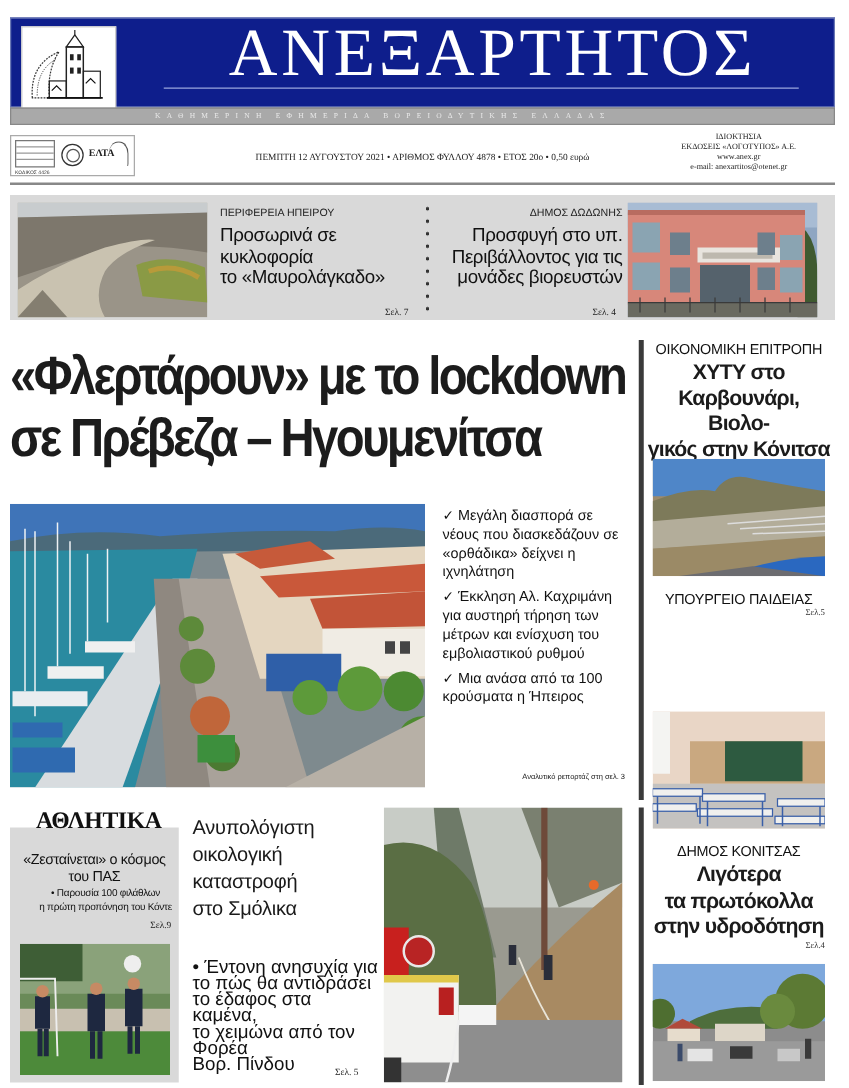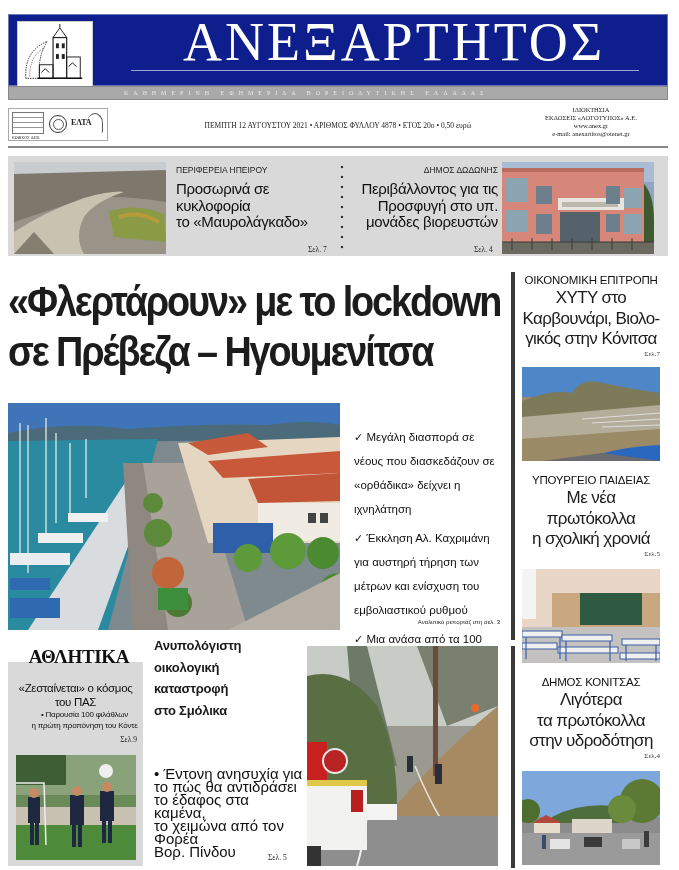--- a/index.html
+++ b/index.html
@@ -34,45 +34,45 @@
   .teaser-img svg { width: 100%; height: 100%; display: block; }
   .kicker { font-size: 8.5px; color: #222; text-transform: uppercase; }
   .teaser-head { font-family: "Liberation Sans", sans-serif; font-size: 15px; line-height: 16.5px; color: #111; letter-spacing: -0.3px; }
   .page-ref { font-family: "Liberation Serif", serif; font-size: 7.5px; color: #222; }
   .dots { position: absolute; left: 332px; top: 6px; width: 4px; height: 90px; background-image: radial-gradient(circle, #333 1.4px, transparent 1.6px); background-size: 4px 10px; }
 
   
   .lead-head { position: absolute; left: 8px; top: 276px; width: 495px; font-family: "Liberation Sans", sans-serif; font-weight: bold; font-size: 43px; line-height: 50px; letter-spacing: -2.4px; color: #1c1c1c; transform: scaleX(0.88); transform-origin: left top; white-space: nowrap; }
   .lead-img { position: absolute; left: 8px; top: 403px; width: 332px; height: 227px; overflow: hidden; }
   .lead-img svg { width: 100%; height: 100%; display: block; }
-  .bullets { position: absolute; left: 354px; top: 425px; width: 150px; font-size: 11.5px; line-height: 24px; color: #111; }
+  .bullets { position: absolute; left: 354px; top: 406px; width: 150px; font-size: 11.5px; line-height: 15px; color: #111; }
   .bullets li { list-style: none; margin-bottom: 5px; }
   .bullets li span.check { font-size: 11px; }
   .lead-ref { position: absolute; left: 354px; top: 619px; width: 146px; text-align: right; font-size: 6px; color: #222; }
 
   .vsep { position: absolute; left: 511px; width: 4px; background: #3a3a3a; }
 
   
   .side { position: absolute; left: 518px; width: 146px; text-align: center; }
   .side .kicker2 { font-size: 11.5px; color: #111; letter-spacing: -0.2px; }
-  .side .shead { font-weight: normal; font-size: 17px; line-height: 20.5px; color: #1b1b1b; letter-spacing: -0.6px; }
+  .side .shead { font-weight: bold; font-size: 17px; line-height: 20.5px; color: #1b1b1b; letter-spacing: -0.6px; }
   .side .sref { text-align: right; font-family: "Liberation Serif", serif; font-size: 7px; color: #333; padding-right: 4px; }
   .side-img { position: absolute; left: 522px; width: 138px; overflow: hidden; }
   .side-img svg { width: 100%; height: 100%; display: block; }
 
   
   .sports-title { position: absolute; left: 24px; top: 646px; width: 110px; text-align: center; font-family: "Liberation Serif", serif; font-weight: bold; font-size: 19px; color: #111; letter-spacing: -0.3px; }
   .sports-box { position: absolute; left: 8px; top: 662px; width: 135px; height: 204px; background: #d9d9d9; }
   .sports-head { position: absolute; left: 0; top: 20px; width: 135px; text-align: center; font-size: 11.5px; line-height: 13.5px; color: #111; letter-spacing: -0.3px; }
   .sports-sub { position: absolute; left: 0; top: 48px; width: 153px; text-align: center; font-size: 8px; line-height: 10.5px; color: #111; letter-spacing: -0.2px; }
   .sports-ref { position: absolute; right: 6px; top: 73px; font-family: "Liberation Serif", serif; font-size: 7.5px; color: #222; }
   .sports-img { position: absolute; left: 8px; top: 93px; width: 120px; height: 105px; overflow: hidden; }
   .sports-img svg { width: 100%; height: 100%; display: block; }
 
-  .eco-head { position: absolute; left: 154px; top: 635px; width: 150px; font-size: 13px; line-height: 21.5px; font-weight: bold; color: #1a1a1a; letter-spacing: -0.2px; }
+  .eco-head { position: absolute; left: 154px; top: 652px; width: 150px; font-size: 16px; line-height: 21.5px; font-weight: normal; color: #1a1a1a; letter-spacing: -0.2px; }
   .eco-sub { position: absolute; left: 154px; top: 767px; width: 150px; font-size: 15px; line-height: 13px; color: #111; }
   .eco-ref { position: absolute; left: 268px; top: 853px; font-family: "Liberation Serif", serif; font-size: 7.5px; color: #222; }
   .eco-img { position: absolute; left: 307px; top: 646px; width: 191px; height: 220px; overflow: hidden; }
   .eco-img svg { width: 100%; height: 100%; display: block; }
 </style>
 </head>
 <body>
 
 <div class="masthead">
   <div class="logo-box">
@@ -142,22 +142,22 @@
       <div>το «Μαυρολάγκαδο»</div>
     </div>
   </div>
   <div class="page-ref" style="position:absolute;left:300px;top:89px;">Σελ. 7</div>
 
   <div class="dots"></div>
 
   <div style="position:absolute;left:340px;top:9px;width:150px;text-align:right;">
     <div class="kicker">ΔΗΜΟΣ ΔΩΔΩΝΗΣ</div>
     <div class="teaser-head" style="margin-top:6px;">
+      <div>Προσφυγή στο υπ.</div>
       <div>Περιβάλλοντος για τις</div>
-      <div>Προσφυγή στο υπ.</div>
       <div>μονάδες βιορευστών</div>
     </div>
   </div>
   <div class="page-ref" style="position:absolute;left:466px;top:89px;">Σελ. 4</div>
   <div class="teaser-img" style="left:494px;top:6px;width:152px;height:92px;">
     <svg viewBox="0 0 152 92" preserveAspectRatio="none">
       <rect width="152" height="92" fill="#8fa6c2"></rect>
       <rect x="0" y="0" width="152" height="20" fill="#a8bcd4"></rect>
       <path d="M140 20 Q152 30 152 60 L152 92 L136 92 Z" fill="#3f5a30"></path>
       <rect x="0" y="8" width="142" height="74" fill="#d7877a"></rect>
@@ -267,25 +267,20 @@
         <line x1="80" y1="60" x2="138" y2="58"></line>
       </g>
     <path d="M0 72 L138 62 L138 94 L0 94 Z" fill="#9b8a66"></path>
     <path d="M60 94 Q90 80 138 78 L138 94 Z" fill="#2a68c0"></path>
     <path d="M20 94 L80 86 L138 94 Z" fill="#6c6c70"></path>
   </svg>
 </div>
 
 <div class="side" style="top:474px;">
   <div class="kicker2">ΥΠΟΥΡΓΕΙΟ ΠΑΙΔΕΙΑΣ</div>
-  <div class="shead" style="margin-top:2px;">
-    <div>Με νέα</div>
-    <div>πρωτόκολλα</div>
-    <div>η σχολική χρονιά</div>
-  </div>
   <div class="sref">Σελ.5</div>
 </div>
 <div class="side-img" style="top:569px;height:94px;">
   <svg viewBox="0 0 138 94" preserveAspectRatio="none">
     <rect width="138" height="94" fill="#e9d6c6"></rect>
     <rect x="0" y="0" width="14" height="50" fill="#f4f4f2"></rect>
     <rect x="30" y="24" width="108" height="34" fill="#c9a880"></rect>
     <rect x="58" y="24" width="62" height="32" fill="#2d5a40"></rect>
     <rect x="0" y="58" width="138" height="36" fill="#c4c2c0"></rect>
     <g fill="#f0f0ee" stroke="#3a5fa8" stroke-width="1">

